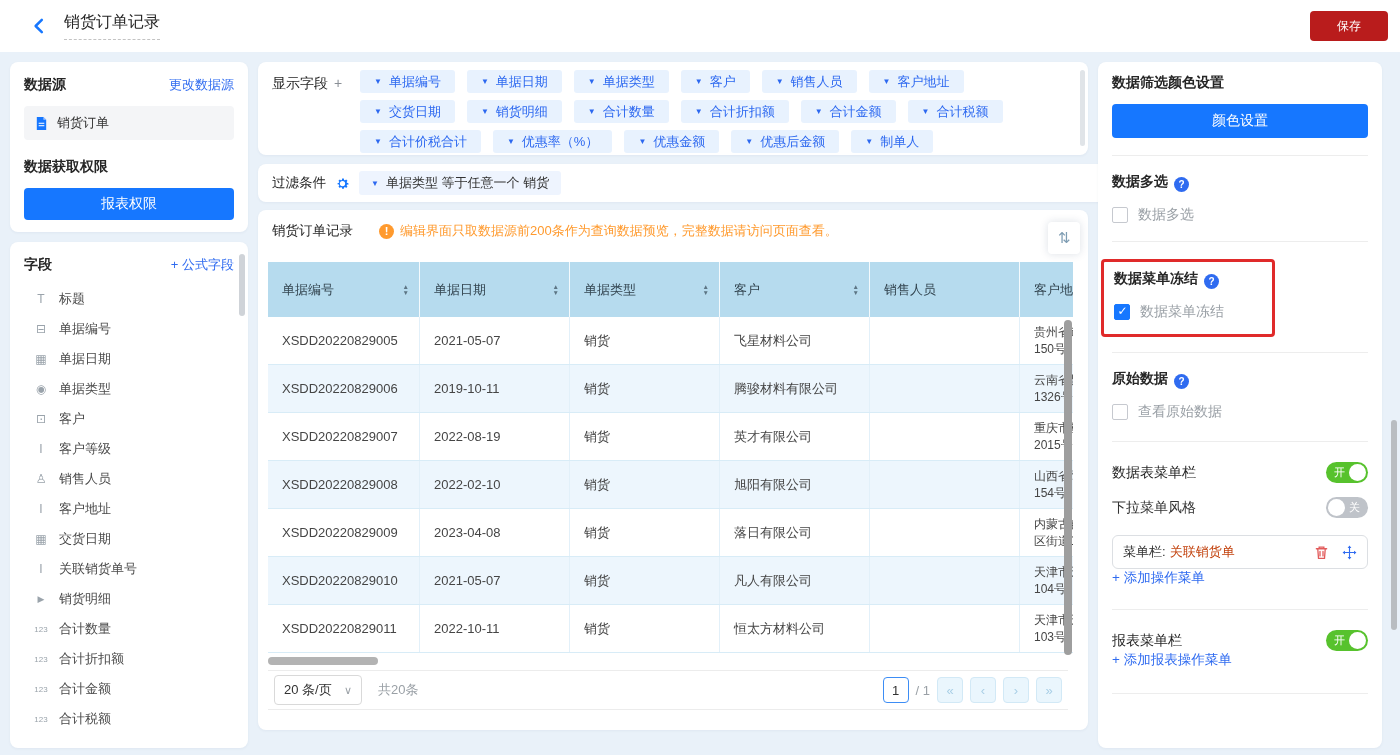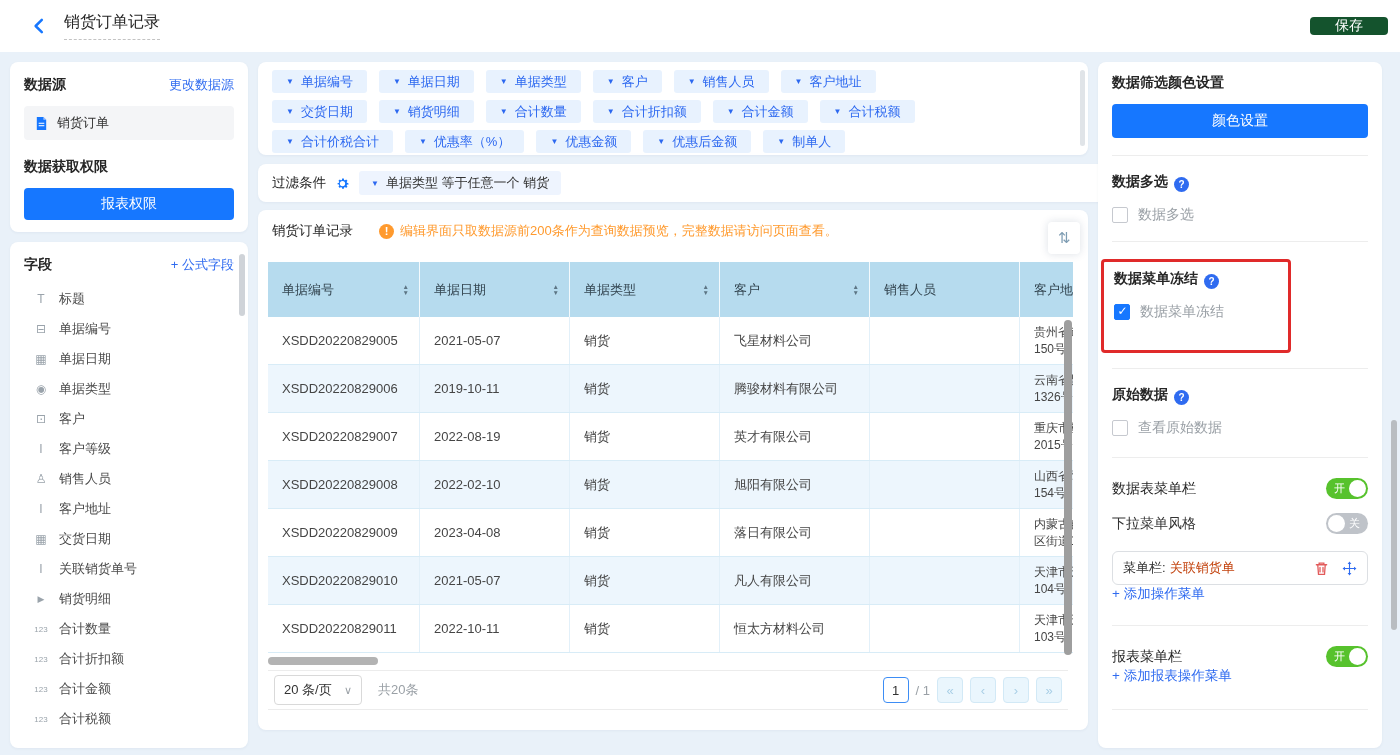--- a/index.html
+++ b/index.html
@@ -4,21 +4,21 @@
 <style>
 *{box-sizing:border-box;margin:0;padding:0}
 html,body{width:1400px;height:755px}
 body{font-family:"Liberation Sans","DejaVu Sans",sans-serif;background:#e9f1f9;overflow:hidden}
 #app{position:relative;width:1400px;height:755px}
 .card{position:absolute;background:#fff;border-radius:8px;box-shadow:0 1px 3px rgba(30,60,90,.05)}
 
 .topbar{position:absolute;left:0;top:0;width:1400px;height:52px;background:#fff;display:flex;align-items:center;padding:0 12px 0 28px;z-index:5}
 .back-btn{width:22px;height:22px;cursor:pointer;display:flex;align-items:center;justify-content:center}
 .page-title{font-size:16px;color:#262626;margin-left:14px;padding-bottom:6px;border-bottom:1px dashed #c3c3c3}
-.save-btn{margin-left:auto;width:78px;height:18px;background:#14532d;color:#fff;font-size:14px;border:none;border-radius:4px;cursor:pointer}
+.save-btn{margin-left:auto;width:78px;height:30px;background:#b91c1c;color:#fff;font-size:12px;border:none;border-radius:4px;cursor:pointer}
 
 .lc1{left:10px;top:62px;width:238px;height:170px;padding:14px}
 .sec-row{display:flex;align-items:center;justify-content:space-between}
 .sec-title{font-size:14px;font-weight:bold;color:#262626}
 .link{font-size:13px;color:#2f6bf0;cursor:pointer}
 .ds-item{margin-top:12px;height:34px;background:#f4f5f7;border-radius:4px;display:flex;align-items:center;gap:8px;padding:0 10px;font-size:13px;color:#333}
 .btn-primary{display:block;width:100%;height:32px;background:#1677ff;color:#fff;font-size:14px;border:none;border-radius:4px;cursor:pointer}
 .lc1 .btn-primary{margin-top:12px}
 .lc1 .perm-title{margin-top:18px}
 .lc2{left:10px;top:242px;width:238px;height:506px;padding:14px;overflow:hidden}
@@ -71,21 +71,21 @@
 .nav-btn{width:26px;height:26px;background:#eaf6fd;border:1px solid #d2e9f6;border-radius:4px;display:flex;align-items:center;justify-content:center;color:#a9cfe6;font-size:13px;cursor:pointer}
 
 .rp{left:1098px;top:62px;width:284px;height:686px;padding:12px 14px}
 .divider{height:1px;background:#ededed;margin:17px 0}
 .help{display:inline-flex;width:15px;height:15px;border-radius:50%;background:#2f6bf0;color:#fff;font-size:10px;font-weight:bold;align-items:center;justify-content:center;margin-left:6px;vertical-align:-2px;cursor:pointer}
 .cb-row{display:flex;align-items:center;gap:10px;margin-top:14px}
 .cb{width:16px;height:16px;border:1px solid #c6c9cf;border-radius:2px;background:#fff;flex:none;cursor:pointer;position:relative}
 .cb.checked{background:#1677ff;border-color:#1677ff}
 .cb.checked::after{content:"✓";position:absolute;left:2.5px;top:-1px;color:#fff;font-size:12px;font-weight:bold}
 .cb-label{font-size:14px;color:#9aa0a6}
-.freeze-box{border:3px solid #e02a2a;border-radius:4px;margin-left:-11px;padding:8px 10px 29px;width:190px}
+.freeze-box{border:3px solid #e02a2a;border-radius:4px;margin-left:-11px;padding:8px 10px 13px;width:174px}
 .toggle-row{display:flex;align-items:center;justify-content:space-between;margin-top:14px}
 .toggle-row:first-of-type{margin-top:0}
 .toggle{width:42px;height:21px;border-radius:11px;position:relative;cursor:pointer;flex:none}
 .toggle.on{background:#57c22d}
 .toggle.off{background:#bfc3c9}
 .toggle .t-label{position:absolute;top:3px;font-size:11px;color:#fff}
 .toggle.on .t-label{left:8px}
 .toggle.off .t-label{right:8px}
 .toggle .knob{position:absolute;top:2px;width:17px;height:17px;border-radius:50%;background:#fff}
 .toggle.on .knob{right:2px}
@@ -198,20 +198,23 @@
       <div class="field-item">
           <span class="f-icon num">123</span>
           <span>合计税额</span>
         </div>
     </div>
     <div class="scroll-thumb" style="right:3px;top:12px;width:6px;height:62px"></div>
   </div>
 
   <div class="card mdf">
     <div class="mdf-wrap">
+      <div class="mdf-label">
+        <span>显示字段</span><span class="plus">+</span>
+      </div>
       <div class="chip-rows">
         <div class="chip-row">
           <span class="chip">
               <span class="caret">▼</span>
               <span>单据编号</span>
             </span>
           <span class="chip">
               <span class="caret">▼</span>
               <span>单据日期</span>
             </span>

